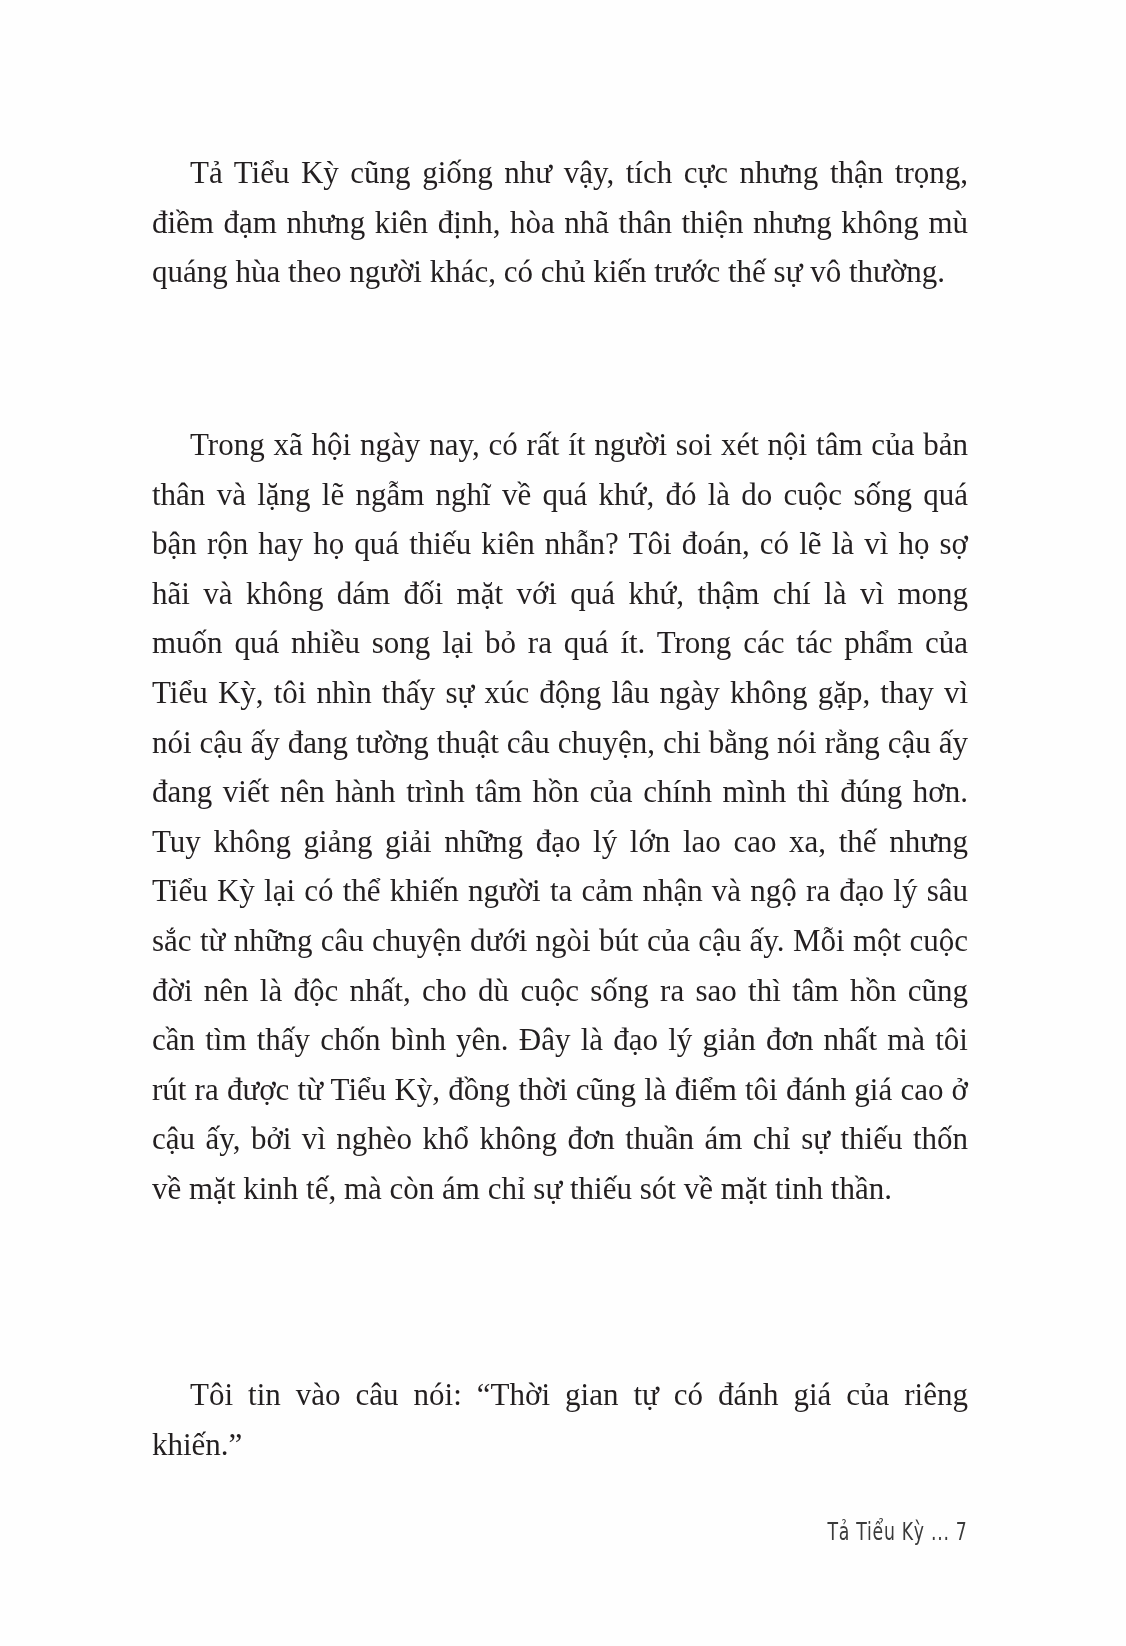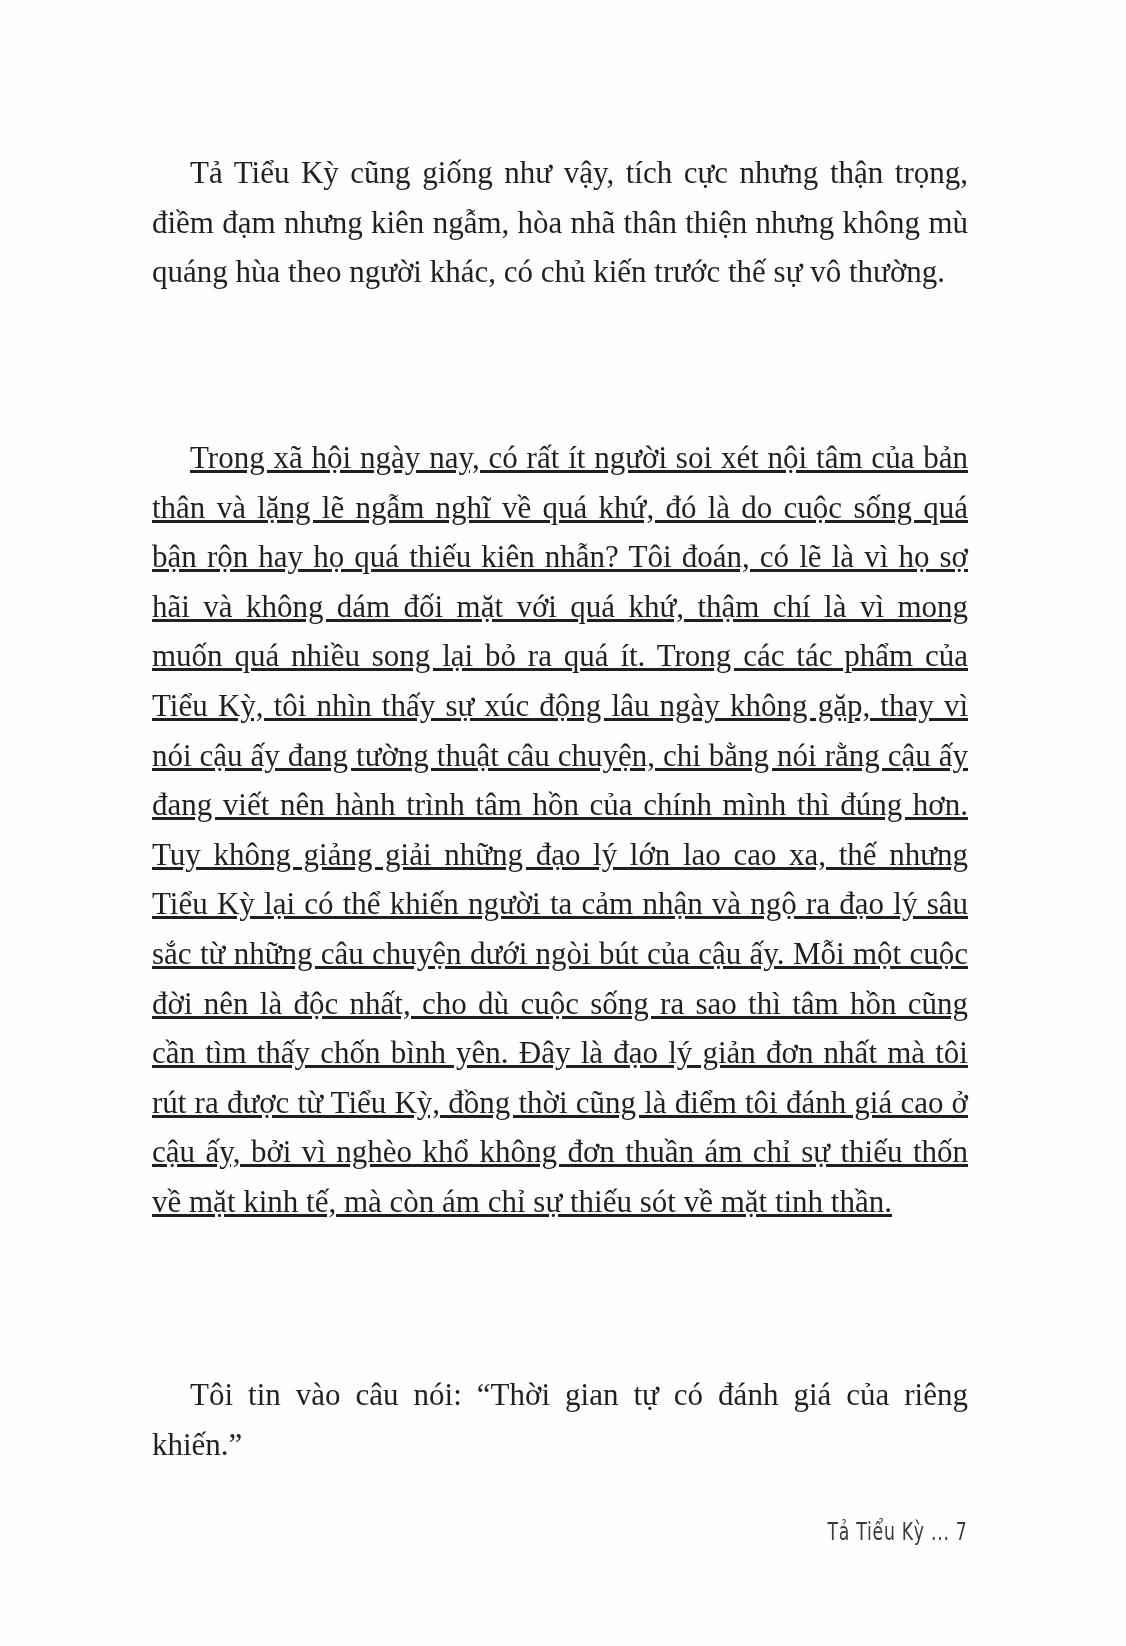--- a/index.html
+++ b/index.html
@@ -12,40 +12,40 @@
       font-family: "Liberation Serif", "DejaVu Serif", serif;
       font-size: 31px;
       line-height: 49.6px;
       color: #231f20;
       text-align: justify;
       text-align-last: left;
       margin: 0;
       text-indent: 38px;
     }
     #p1 { top: 148px; }
-    #p2 { top: 433px; text-decoration: underline; }
+    #p2 { top: 420px; }
     #p3 { top: 1370px; }
     .footer {
       position: absolute;
       top: 1518px;
       right: 158px;
       font-family: "DejaVu Sans", sans-serif;
       font-size: 24px;
       letter-spacing: 1px;
       color: #3a3a3a;
       transform: scaleX(0.72);
       transform-origin: right center;
       white-space: nowrap;
     }
   </style>
 </head>
 <body>
 
 <div class="page">
-  <p id="p1" class="text-block">Tả Tiểu Kỳ cũng giống như vậy, tích cực nhưng thận trọng, điềm đạm nhưng kiên ngẫm, hòa nhã thân thiện nhưng không mù quáng hùa theo người khác, có chủ kiến trước thế sự vô thường.</p>
+  <p id="p1" class="text-block">Tả Tiểu Kỳ cũng giống như vậy, tích cực nhưng thận trọng, điềm đạm nhưng kiên định, hòa nhã thân thiện nhưng không mù quáng hùa theo người khác, có chủ kiến trước thế sự vô thường.</p>
   <p id="p2" class="text-block">Trong xã hội ngày nay, có rất ít người soi xét nội tâm của bản thân và lặng lẽ ngẫm nghĩ về quá khứ, đó là do cuộc sống quá bận rộn hay họ quá thiếu kiên nhẫn? Tôi đoán, có lẽ là vì họ sợ hãi và không dám đối mặt với quá khứ, thậm chí là vì mong muốn quá nhiều song lại bỏ ra quá ít. Trong các tác phẩm của Tiểu Kỳ, tôi nhìn thấy sự xúc động lâu ngày không gặp, thay vì nói cậu ấy đang tường thuật câu chuyện, chi bằng nói rằng cậu ấy đang viết nên hành trình tâm hồn của chính mình thì đúng hơn. Tuy không giảng giải những đạo lý lớn lao cao xa, thế nhưng Tiểu Kỳ lại có thể khiến người ta cảm nhận và ngộ ra đạo lý sâu sắc từ những câu chuyện dưới ngòi bút của cậu ấy. Mỗi một cuộc đời nên là độc nhất, cho dù cuộc sống ra sao thì tâm hồn cũng cần tìm thấy chốn bình yên. Đây là đạo lý giản đơn nhất mà tôi rút ra được từ Tiểu Kỳ, đồng thời cũng là điểm tôi đánh giá cao ở cậu ấy, bởi vì nghèo khổ không đơn thuần ám chỉ sự thiếu thốn về mặt kinh tế, mà còn ám chỉ sự thiếu sót về mặt tinh thần.</p>
   <p id="p3" class="text-block">Tôi tin vào câu nói: “Thời gian tự có đánh giá của riêng khiến.”</p>
 
   <div class="footer">
     <span>Tả Tiểu Kỳ</span>
     <span>...</span>
     <span>7</span>
   </div>
 </div>
 

